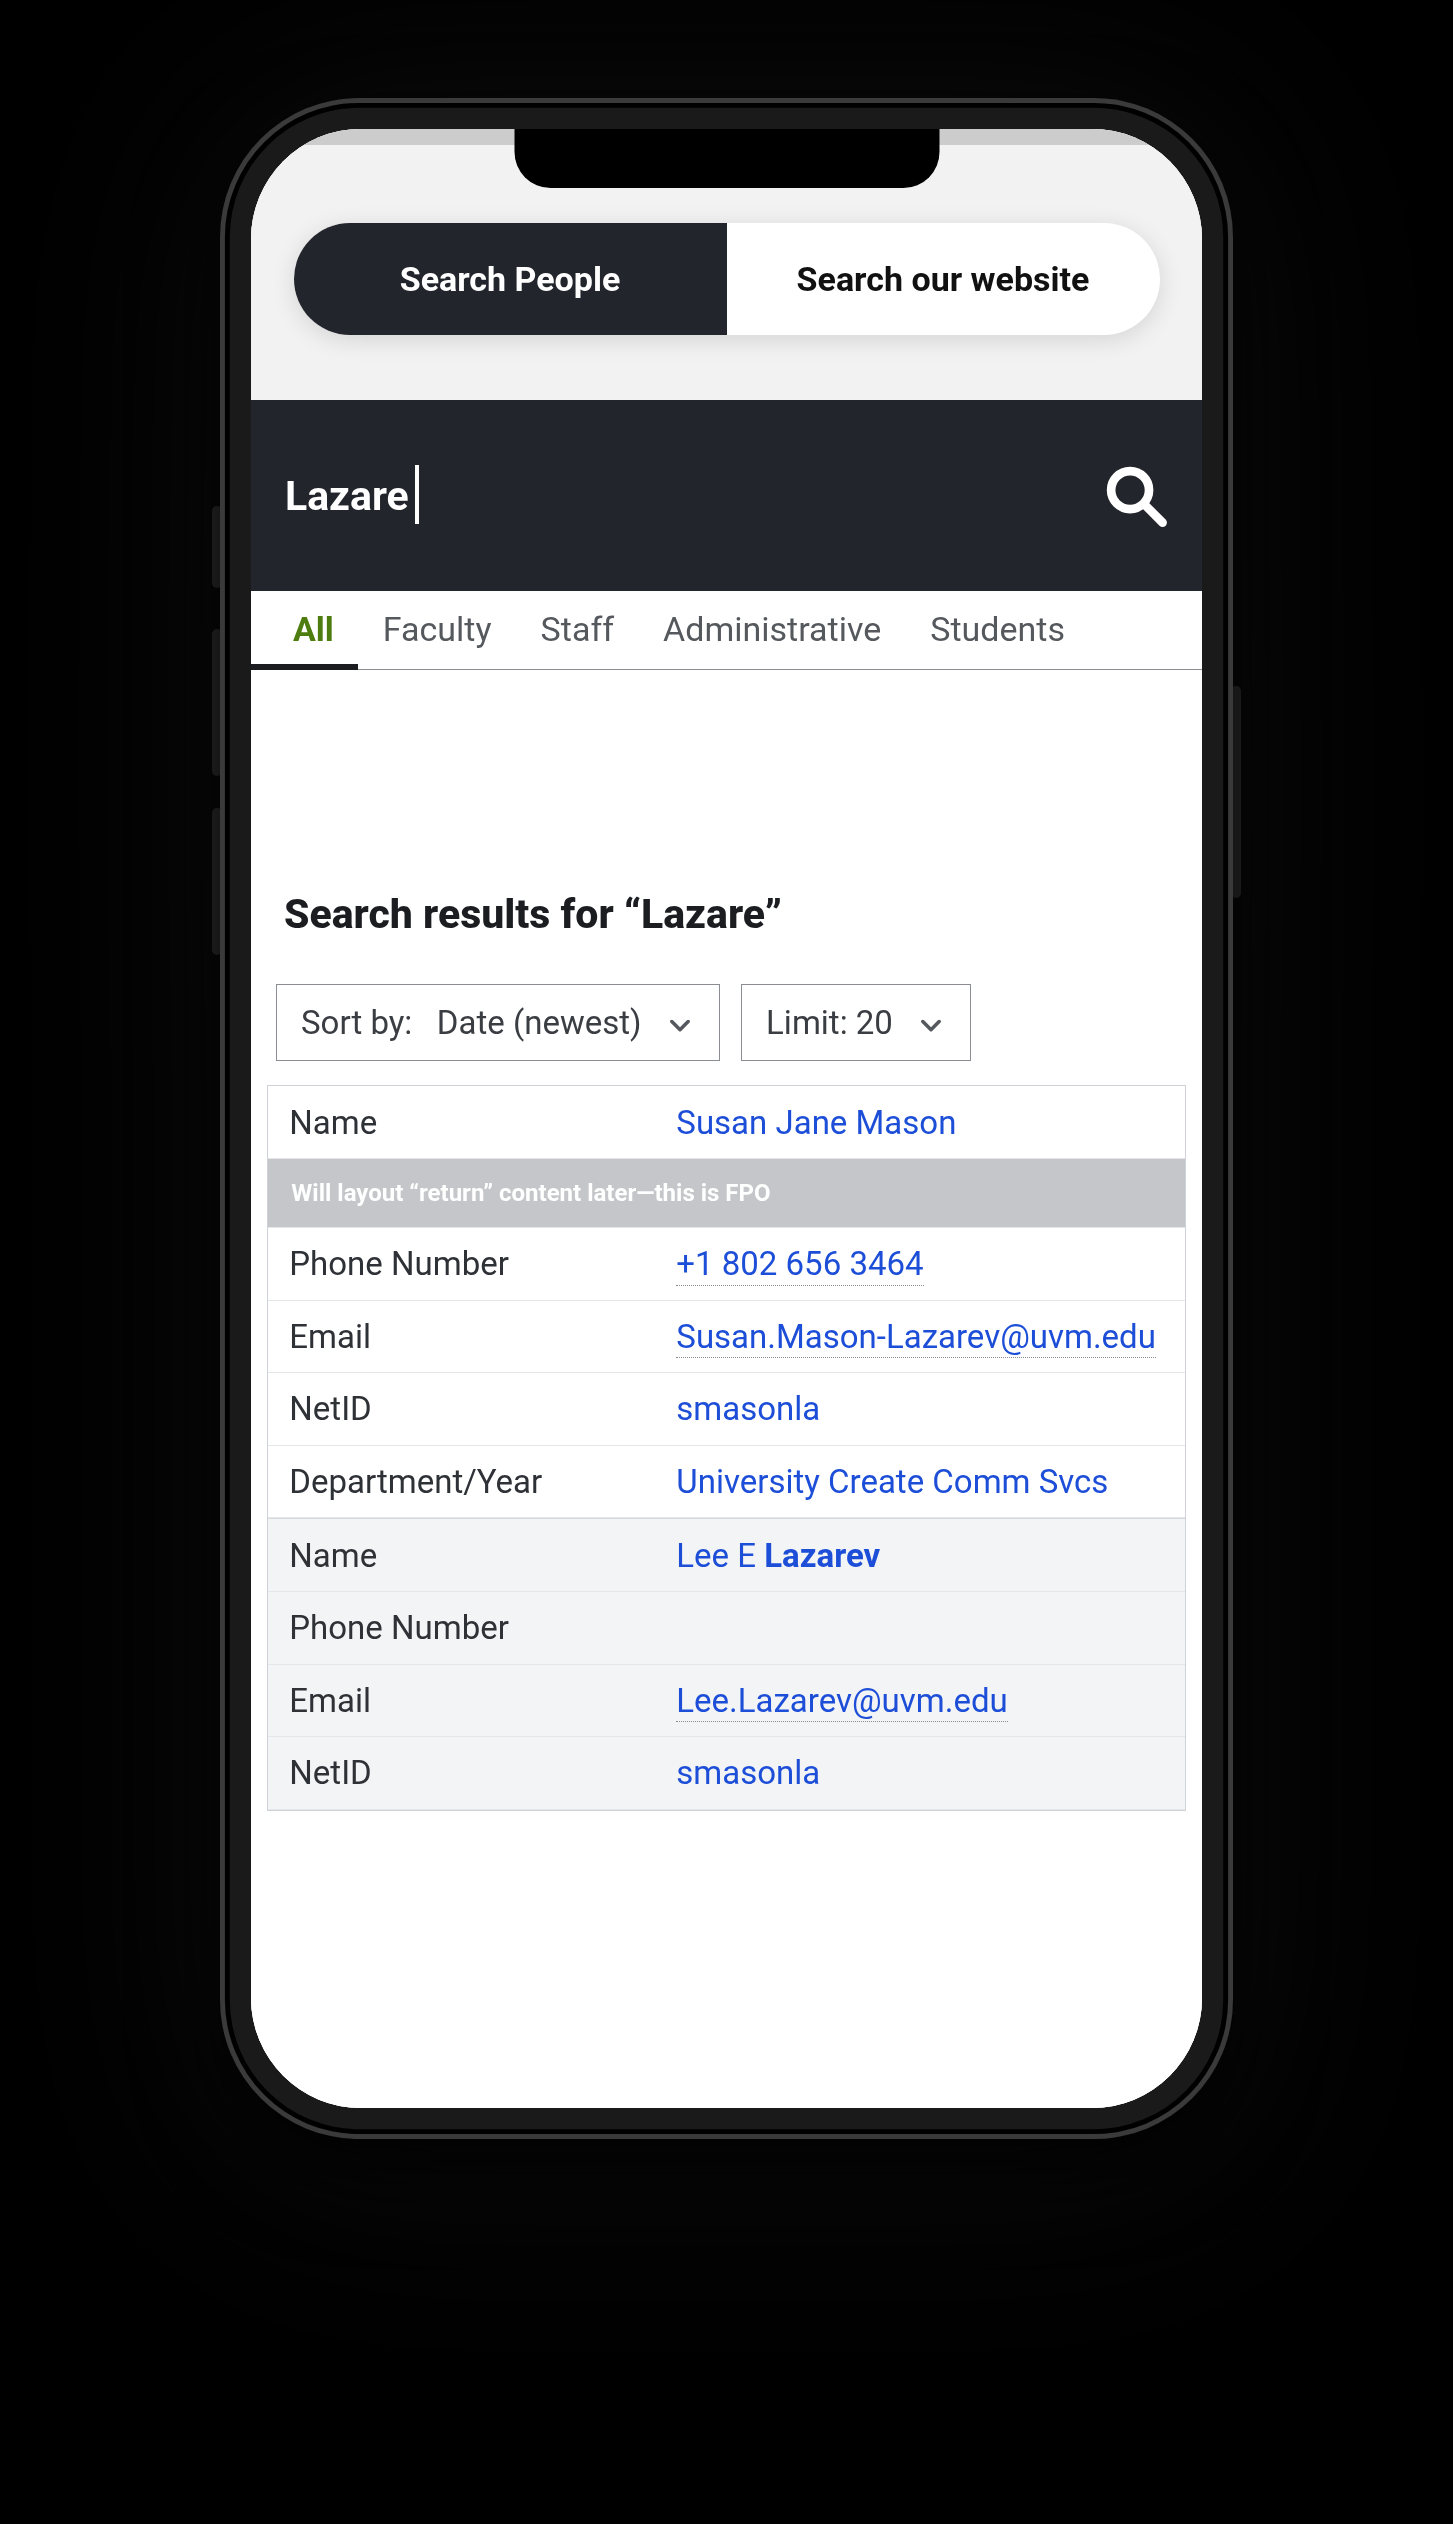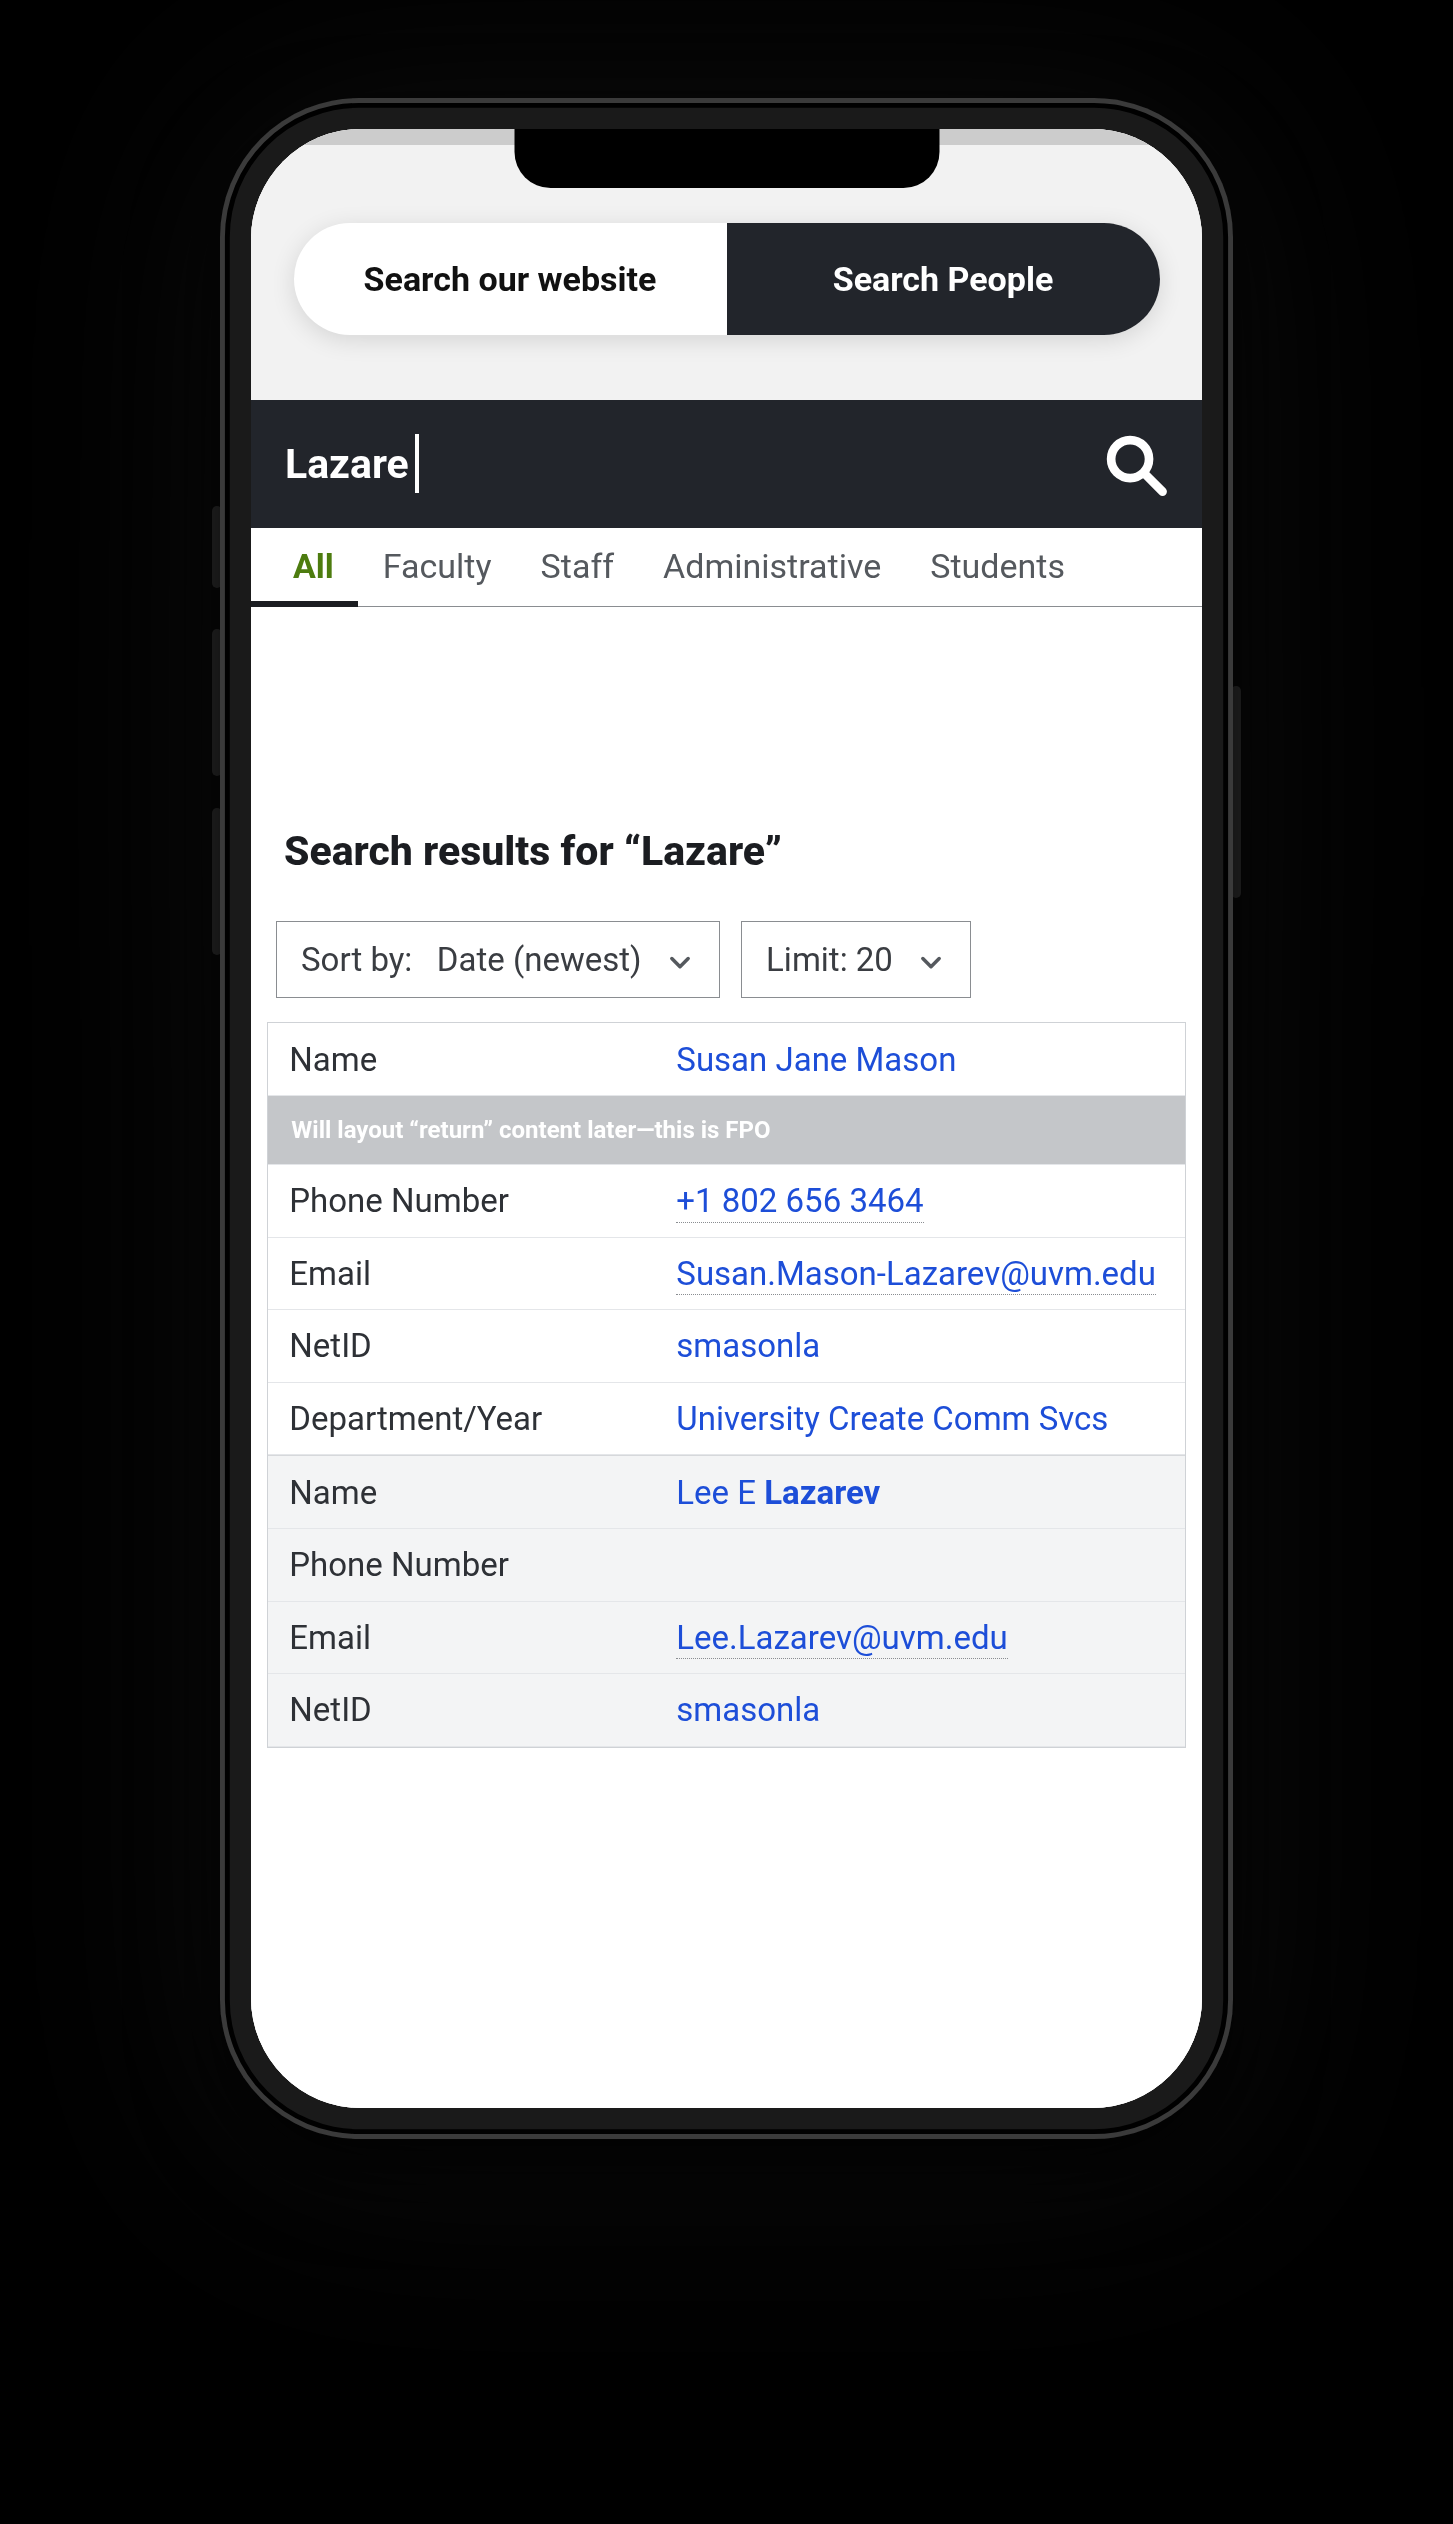--- a/index.html
+++ b/index.html
@@ -98,21 +98,21 @@
       background: #22252b;
       color: #fff;
     }
 
     
     .searchbar {
       background: #22252b;
       display: flex;
       align-items: center;
       padding: 0 34px;
-      height: 128px;
+      height: 191px;
       flex: 0 0 auto;
     }
     .search-text {
       flex: 1;
       position: relative;
     }
     .search-text span {
       color: #fff;
       font-size: 41px;
       font-weight: 700;
@@ -250,22 +250,22 @@
   <div class="phone-side-btn btn-right"></div>
   <div class="phone-body">
     <div class="screen">
       <div class="notch"></div>
 
       <div class="app">
         <div class="statusbar-spacer"></div>
 
         <div class="pill-zone">
           <div class="pill">
+            <div class="pill-seg active">Search People</div>
             <div class="pill-seg">Search our website</div>
-            <div class="pill-seg active">Search People</div>
           </div>
         </div>
 
         <div class="searchbar">
           <div class="search-text">
             <span>Lazare</span><span class="caret"></span>
           </div>
           <div class="search-icon">
             <svg viewBox="0 0 24 24" fill="none" stroke="#fff" stroke-width="3.2" stroke-linecap="round">
               <circle cx="10" cy="10" r="7"></circle>

